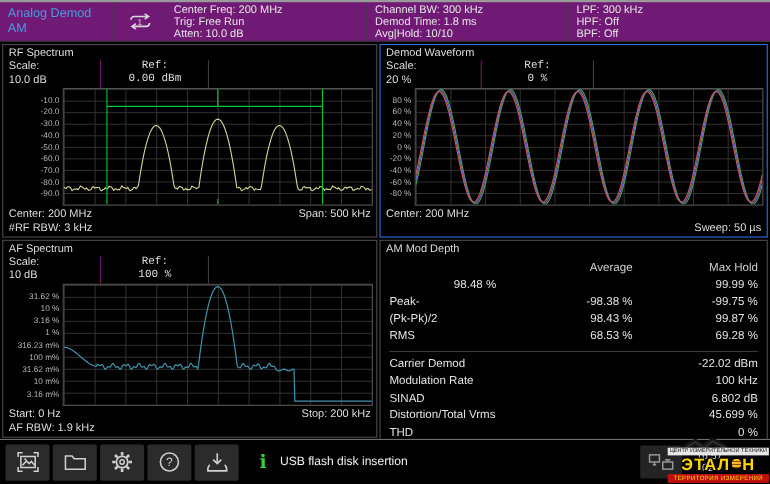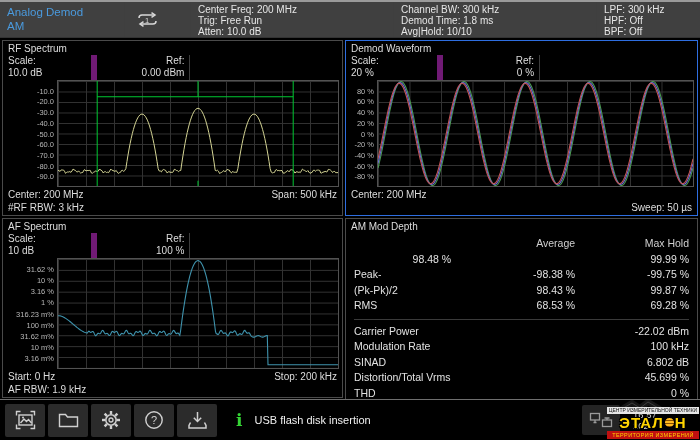--- a/index.html
+++ b/index.html
@@ -1,40 +1,40 @@
 <!DOCTYPE html>
 <html><head>
 <meta charset="utf-8">
 <style>
   html,body{margin:0;padding:0;background:#000;}
   .screen{position:relative;width:700px;height:440px;background:#000;overflow:hidden;
           font-family:"Liberation Sans",sans-serif;color:#ddd;-webkit-font-smoothing:antialiased;}
   
   .topbar{position:absolute;left:0;top:0;width:100%;height:38px;display:flex;
-          border-top:2px solid #9a9a9a;border-bottom:1px solid #333;background:#404040;box-sizing:border-box;gap:20px;}
+          border-top:2px solid #9a9a9a;border-bottom:1px solid #333;background:#701a75;box-sizing:border-box;}
   .tb-cell{box-sizing:border-box;padding:2px 7px;font-size:10px;line-height:11px;color:#e6e6e6;}
   .tb-cell + .tb-cell{border-left:1px solid #3f3f3f;}
   .tb-mode{width:104px;color:#4a9ade;font-size:11.5px;line-height:14px;padding-top:3px;}
   .tb-sweep{width:46px;display:flex;align-items:center;justify-content:center;}
   .tb-info{width:183px;}
   .tb-info div{white-space:nowrap;}
   .tb-info.last{flex:1;}
   
   .panel{position:absolute;background:#000;border:1px solid #4a4a4a;box-sizing:border-box;
          display:flex;flex-direction:column;}
   #demod-panel{border:1px solid #2e6ee0;}
   #rf-panel{left:2px;top:40px;width:341px;height:176px;}
   #demod-panel{left:345px;top:40px;width:353px;height:176px;}
   #af-panel{left:2px;top:218px;width:341px;height:180px;}
   #depth-panel{left:345px;top:218px;width:353px;height:196px;}
   .p-title{font-size:10px;line-height:13px;height:13px;padding:1px 5px 0 5px;color:#ddd;}
   .sr-row{display:flex;height:25px;font-size:10px;line-height:12px;}
   .sr-cell{box-sizing:border-box;padding:0 5px;}
   .sr-cell.c1{flex:0 0 26%;}
-  .sr-cell.c2{flex:0 0 29%;text-align:right;border-left:6px solid #701a75;}
+  .sr-cell.c2{flex:0 0 29%;text-align:center;border-left:1px solid #701a75;font-family:Liberation Mono, monospace;}
   .sr-cell.c3{flex:1;border-left:1px solid #3d3d3d;}
   .plotwrap{flex:1;display:flex;min-height:0;padding-right:3px;padding-bottom:1px;}
   .ylabels{position:relative;width:54px;flex:0 0 54px;}
   .ylabels.narrow{width:31px;flex:0 0 31px;}
   .ylabels span{position:absolute;right:3px;transform:translateY(-50%);font-size:7.5px;
                 color:#b8b8b8;white-space:nowrap;}
   .plot{flex:1;position:relative;border:1px solid #525252;background-color:#000;
         background-image:linear-gradient(to right,#323232 1px,transparent 1px),
                          linear-gradient(to bottom,#323232 1px,transparent 1px);
         background-size:10% 10%;}
@@ -274,21 +274,21 @@
             <span class="c3">99.87 %</span>
           </div>
           <div class="d-row">
             <span class="c1">RMS</span>
             <span class="c2">68.53 %</span>
             <span class="c3">69.28 %</span>
           </div>
         </div>
       <div id="depth-stats" class="depth-stats">
           <div class="s-row">
-            <span>Carrier Power</span>
+            <span>Carrier Demod</span>
             <span>-22.02 dBm</span>
           </div>
           <div class="s-row">
             <span>Modulation Rate</span>
             <span>100 kHz</span>
           </div>
           <div class="s-row">
             <span>SINAD</span>
             <span>6.802 dB</span>
           </div>

